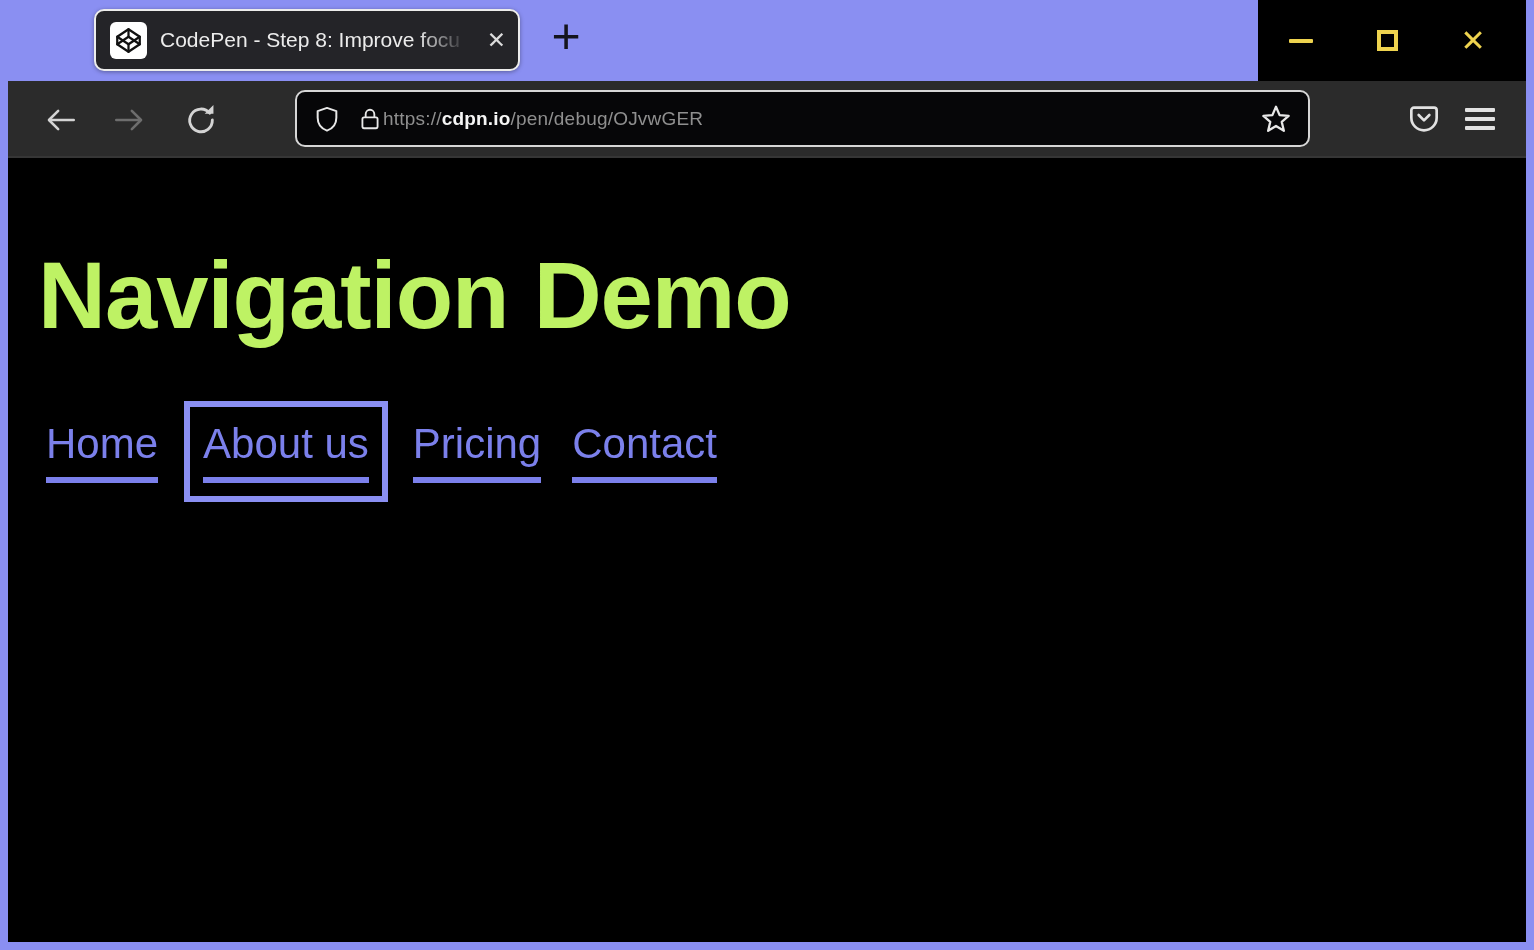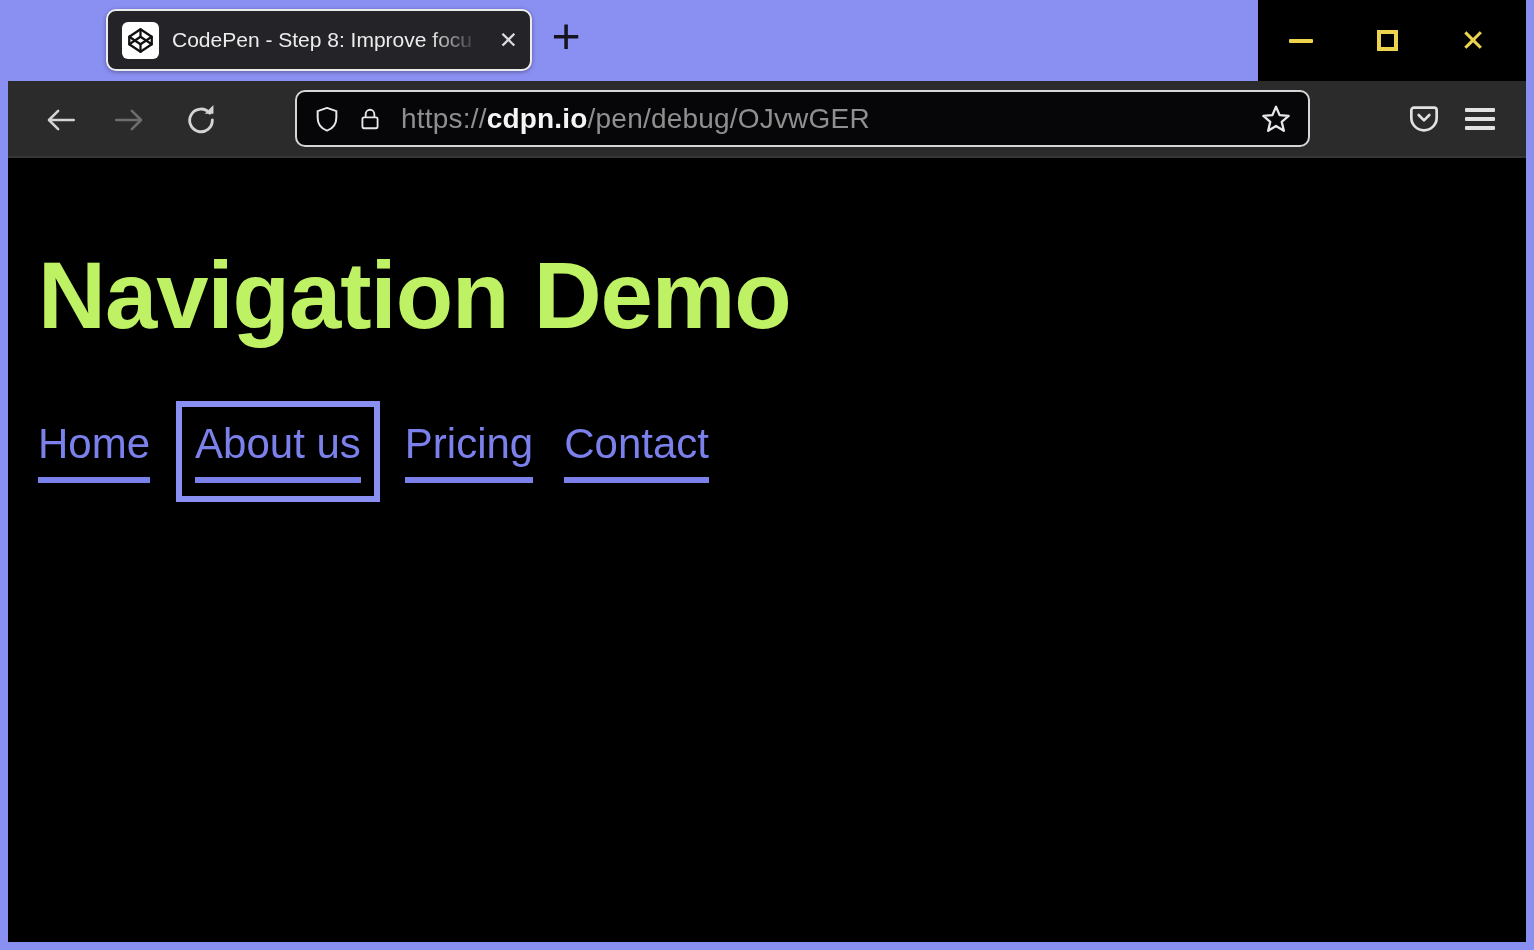--- a/index.html
+++ b/index.html
@@ -14,21 +14,21 @@
   body{font-family:"Liberation Sans","DejaVu Sans",sans-serif;}
   .window{
     width:1534px;height:950px;
     background:var(--accent);
     padding:0 8px 8px 8px;
     position:relative;overflow:hidden;
   }
   
   .tabbar{height:81px;background:var(--accent);position:relative;}
   .tab{
-    position:absolute;left:98px;top:9px;width:426px;height:62px;
+    position:absolute;left:86px;top:9px;width:426px;height:62px;
     background:#242428;border:2px solid #ececec;border-radius:10px;
     display:flex;align-items:center;padding:0 12px 0 14px;gap:13px;
     box-shadow:0 1px 4px rgba(0,0,0,.35);
   }
   .favicon{
     width:37px;height:37px;background:#fff;border-radius:6px;
     display:flex;align-items:center;justify-content:center;flex:0 0 auto;
   }
   .favicon svg{width:27px;height:27px;}
   .tab-title{
@@ -55,34 +55,34 @@
   .navbtn svg{width:34px;height:34px;}
   .btn-back{left:30px;}
   .btn-forward{left:98px;}
   .btn-reload{left:170px;}
   .urlbar{
     position:absolute;left:287px;top:9px;width:1015px;height:57px;
     background:#060608;border:2px solid #d6d6d6;border-radius:10px;
     display:flex;align-items:center;padding:0 16px;
   }
   .urlbar svg{flex:0 0 auto;}
-  .url-text{margin-left:18px;font-size:28px;color:#8f8f8f;white-space:nowrap;letter-spacing:.2px;}
+  .url-text{font-size:19px;color:#8f8f8f;white-space:nowrap;letter-spacing:.2px;}
   .url-text .domain{color:#f5f5f5;font-weight:600;}
   .star{margin-left:auto;}
   .endbtn{position:absolute;top:22px;width:32px;height:32px;display:flex;align-items:center;justify-content:center;}
   .btn-pocket{right:86px;}
   .btn-menu{right:30px;flex-direction:column;justify-content:center;gap:5px;}
   .menu-bar{width:30px;height:4px;background:#e2e2e2;border-radius:1px;}
   
   .content{height:784px;background:var(--pagebg);padding-left:30px;overflow:hidden;}
   .page-title{
     margin-top:84px;color:#bef264;font-size:94px;font-weight:700;
     letter-spacing:-1px;line-height:1.15;
   }
-  .site-nav{margin-top:70px;display:block;}
+  .site-nav{margin-top:70px;display:block;margin-left:8px;}
   .site-nav a{
     display:inline-block;color:var(--link);font-size:42px;text-decoration:none;
     border-bottom:6px solid var(--link);padding-bottom:9px;line-height:1.15;
     margin-right:31px;
   }
   .site-nav a.focused{outline:6px solid var(--accent);outline-offset:13px;margin-left:14px;margin-right:44px;}
 </style>
 </head>
 <body>
 

